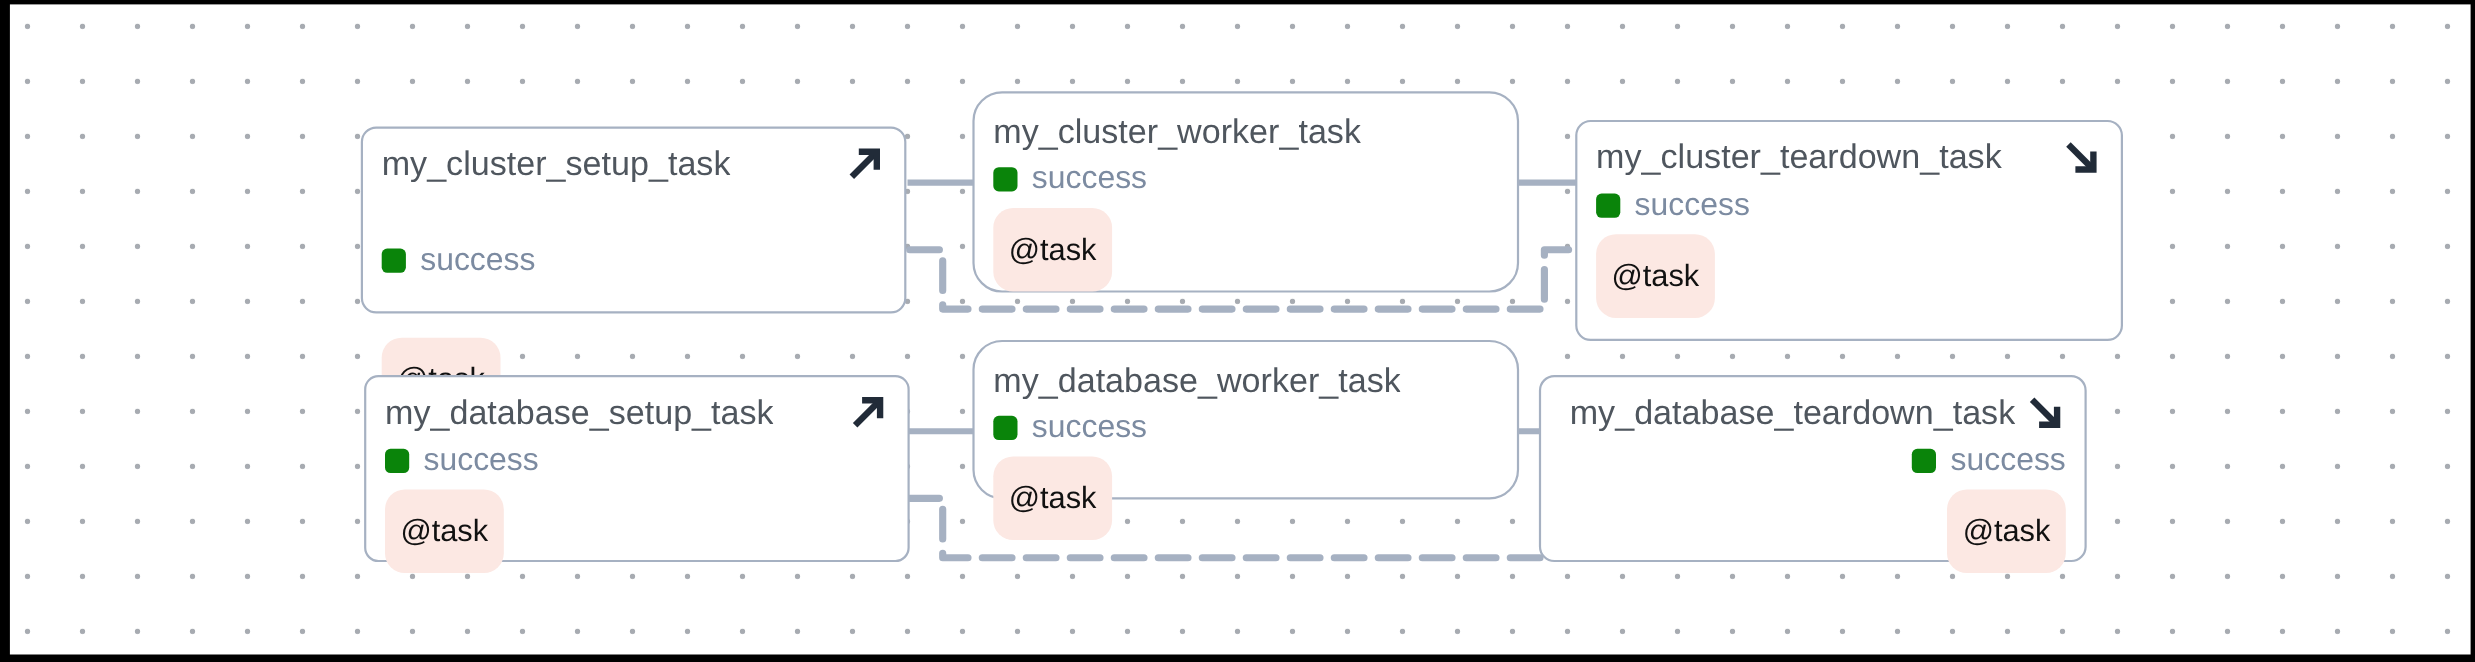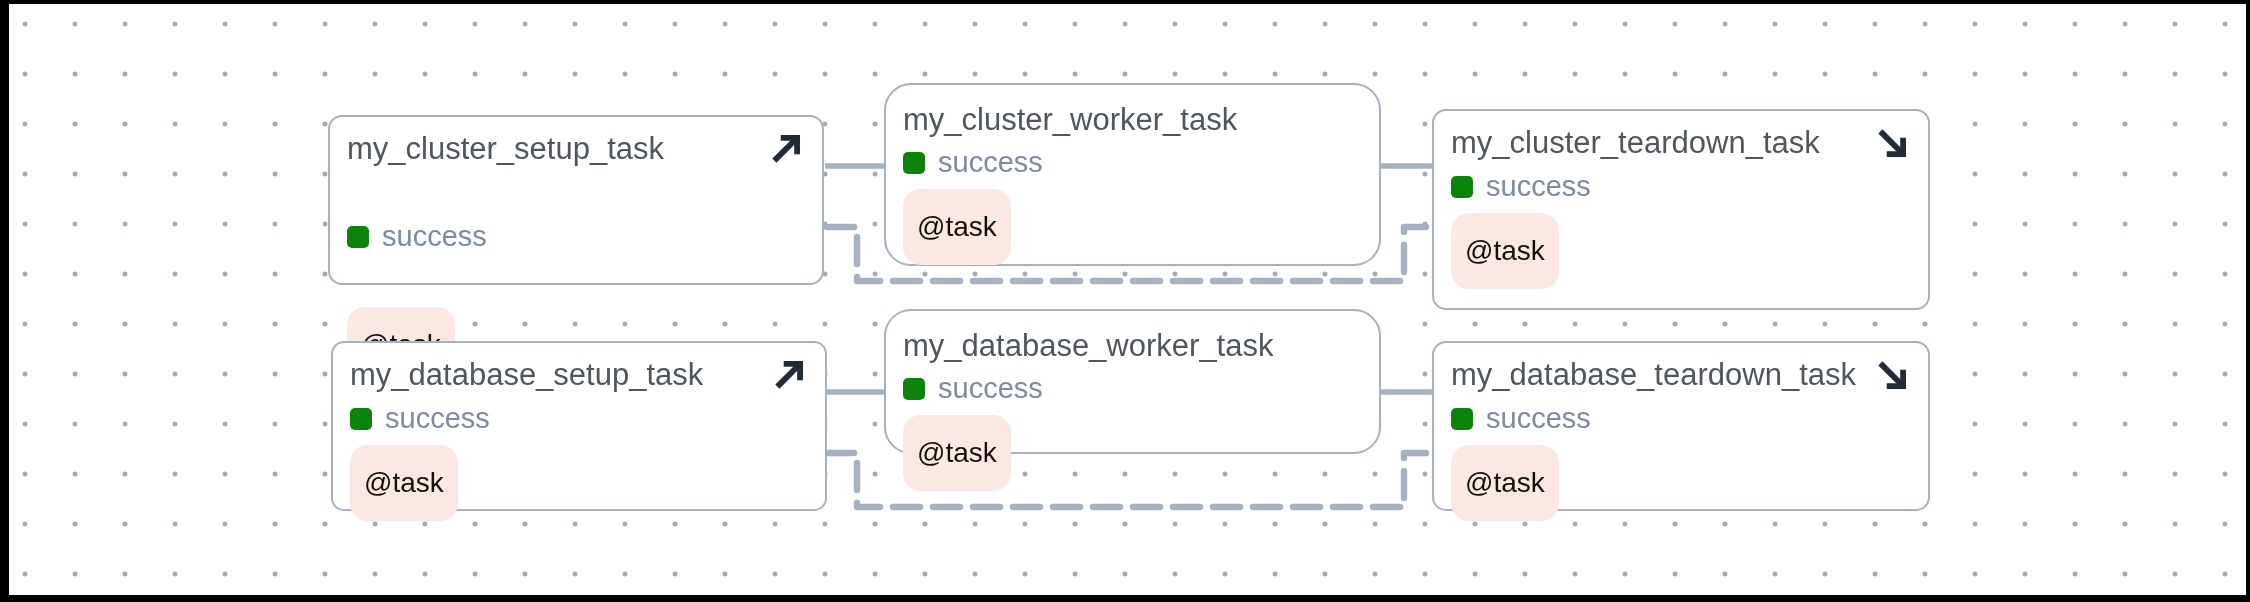--- a/index.html
+++ b/index.html
@@ -21,21 +21,21 @@
     stroke-dasharray:27 13;stroke-linecap:round;stroke-linejoin:round;}
 
   .node{position:absolute;background:#fff;border:2.5px solid var(--node_border,#a6b1c2);
     border-radius:14px;box-sizing:border-box;padding:13px 17px;display:flex;flex-direction:column;cursor:pointer;}
   .node.worker{padding-top:17px;border-radius:27px;}
   .n1{left:328px;top:115px;width:496px;height:170px;gap:44px;}
   .n2{left:884px;top:83px;width:497px;height:183px;}
   .n3{left:1432px;top:109px;width:498px;height:201px;}
   .n4{left:331px;top:341px;width:496px;height:170px;border-radius:13px;}
   .n5{left:884px;top:309px;width:497px;height:145px;}
-  .n6{left:1432px;top:341px;width:498px;height:170px;}
+  .n6{left:1399px;top:341px;width:498px;height:170px;align-items:flex-end;}
 
   .title-row{display:flex;align-items:center;justify-content:space-between;gap:8px;}
   .title{font-size:31px;color:var(--title_text,#4f565e);white-space:nowrap;overflow:hidden;}
   .arrow{flex:0 0 auto;width:38px;height:38px;display:inline-flex;}
   .status-row{display:flex;align-items:center;gap:13px;margin-top:8px;}
   .swatch{width:22px;height:22px;border-radius:5px;background:var(--success_green,#0a840a);display:inline-block;}
   .status{font-size:29px;color:var(--status_text,#7c8ba1);}
   .badge-row{margin-top:10px;}
   .badge{display:inline-block;background:var(--badge_bg,#fce8e3);color:var(--badge_text,#111);
     font-size:28px;padding:22px 14px;border-radius:18px;}

